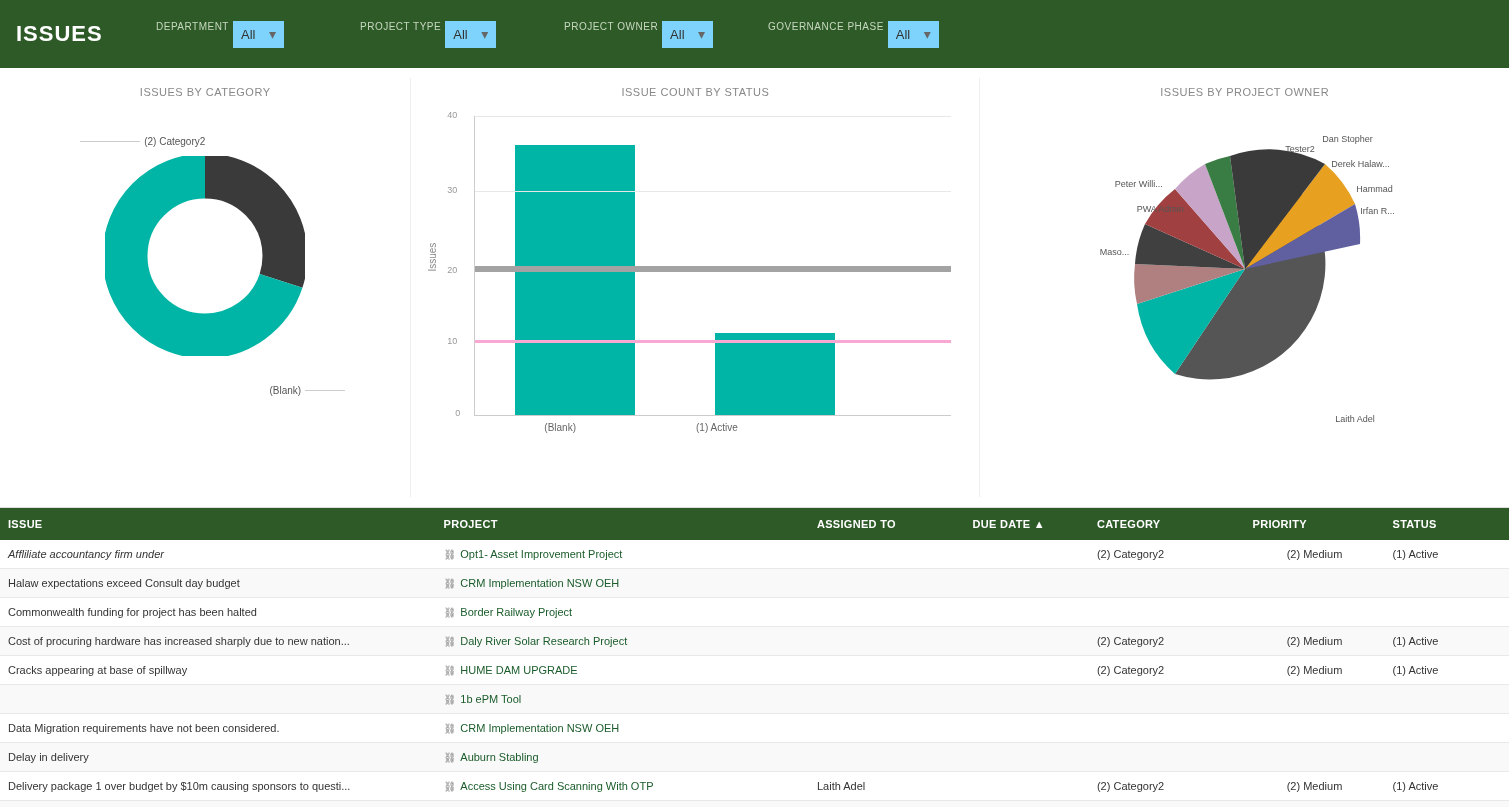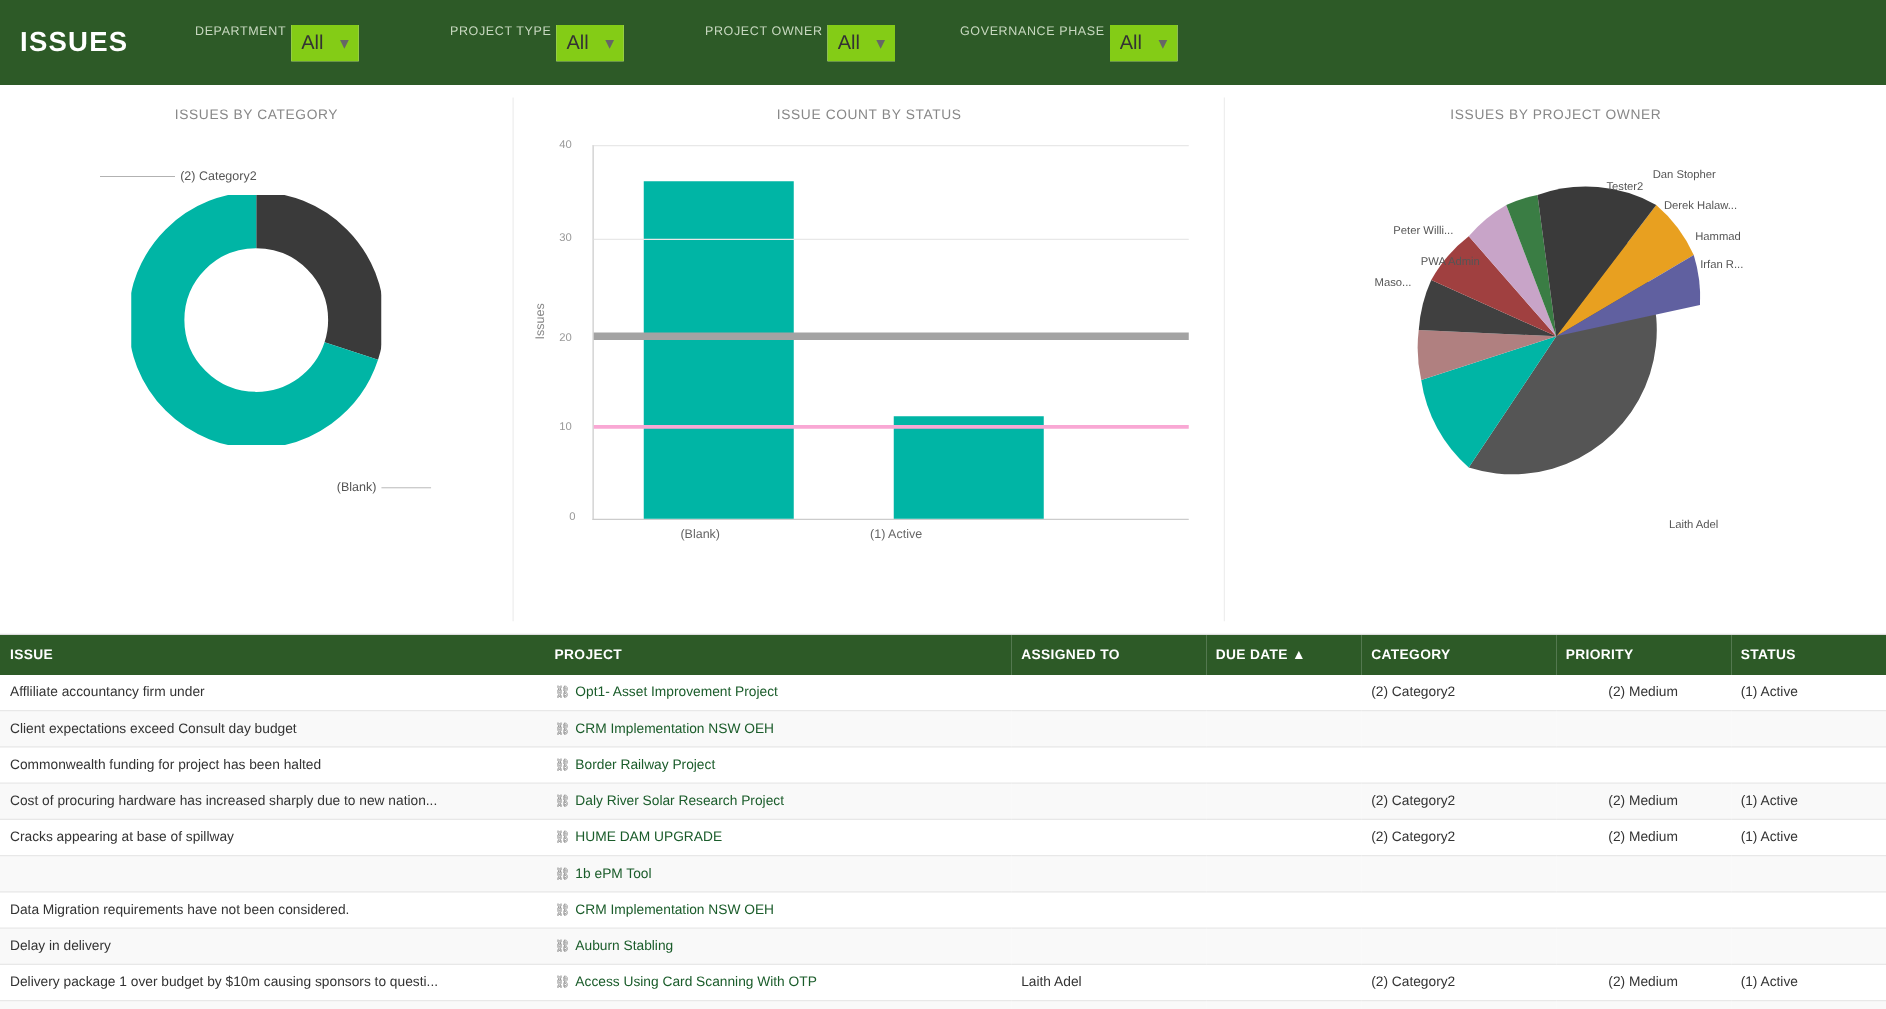--- a/index.html
+++ b/index.html
@@ -32,24 +32,24 @@
       gap: 4px;
       min-width: 180px;
     }
     .filter-label {
       font-size: 10px;
       color: #c8d8c0;
       letter-spacing: 0.5px;
       text-transform: uppercase;
     }
     .filter-select {
-      background: #84cc16;
+      background: #7dd3fc;
       border: none;
       padding: 6px 28px 6px 8px;
-      font-size: 16px;
+      font-size: 13px;
       color: #333;
       cursor: pointer;
       appearance: none;
       -webkit-appearance: none;
       width: 100%;
       position: relative;
     }
     .select-wrapper {
       position: relative;
       background: white;
@@ -269,21 +269,21 @@
     <div class="chart-title">ISSUES BY PROJECT OWNER</div>
     <div style="position:relative; width:300px; height:340px; margin: 0 auto;">
       
       <div style="position:absolute; top:20px; right:80px; font-size:9px; color:#555;">Tester2</div>
       <div style="position:absolute; top:10px; right:22px; font-size:9px; color:#555;">Dan Stopher</div>
       <div style="position:absolute; top:35px; right:5px; font-size:9px; color:#555;">Derek Halaw...</div>
       <div style="position:absolute; top:60px; right:2px; font-size:9px; color:#555;">Hammad</div>
       <div style="position:absolute; top:82px; right:0px; font-size:9px; color:#555;">Irfan R...</div>
       <div style="position:absolute; top:55px; left:20px; font-size:9px; color:#555;">Peter Willi...</div>
       <div style="position:absolute; top:80px; left:10px; font-size:9px; color:#555;margin-left:32px;">PWA Admin</div>
-      <div style="position:absolute; top:97px; left:5px; font-size:9px; color:#555;">Maso...</div>
+      <div style="position:absolute; top:123px; left:5px; font-size:9px; color:#555;">Maso...</div>
       <div style="position:absolute; bottom:40px; right:20px; font-size:9px; color:#555;">Laith Adel</div>
 
       <svg width="300" height="290" viewBox="0 0 300 290">
 
         <path d="M150,145 L150,30 A115,115 0 1,1 80,250 Z" fill="#555555"></path>
 
         <path d="M150,145 L80,250 A115,115 0 0,1 42,180 Z" fill="#00b5a5"></path>
 
         <path d="M150,145 L42,180 A115,115 0 0,1 40,140 Z" fill="#b08080"></path>
 
@@ -329,34 +329,34 @@
           <span>PRIORITY</span>
         </th>
         <th class="col-status">
           <span>STATUS</span>
         </th>
       </tr>
     </thead>
     <tbody id="table-body">
     <tr>
     <td class="col-issue">
-      <span style="color:#333; cursor:pointer;">Affliliate accountancy firm under</span>
+      <span style="color:#333; cursor:pointer;font-style:italic;">Affliliate accountancy firm under</span>
     </td>
     <td class="col-project">
       <span style="color:#666; margin-right:4px; font-size:10px;">⛓</span><span style="color:#1a5c2a; cursor:pointer;">Opt1- Asset Improvement Project</span>
     </td>
     <td class="col-assigned"></td>
     <td class="col-duedate"></td>
     <td class="col-category">(2) Category2</td>
     <td class="col-priority">(2) Medium</td>
     <td class="col-status">(1) Active</td>
   </tr>
         <tr>
     <td class="col-issue">
-      <span style="color:#333; cursor:pointer;">Client expectations exceed Consult day budget</span>
+      <span style="color:#333; cursor:pointer;">Halaw expectations exceed Consult day budget</span>
     </td>
     <td class="col-project">
       <span style="color:#666; margin-right:4px; font-size:10px;">⛓</span><span style="color:#1a5c2a; cursor:pointer;">CRM Implementation NSW OEH</span>
     </td>
     <td class="col-assigned"></td>
     <td class="col-duedate"></td>
     <td class="col-category"></td>
     <td class="col-priority"></td>
     <td class="col-status"></td>
   </tr>

